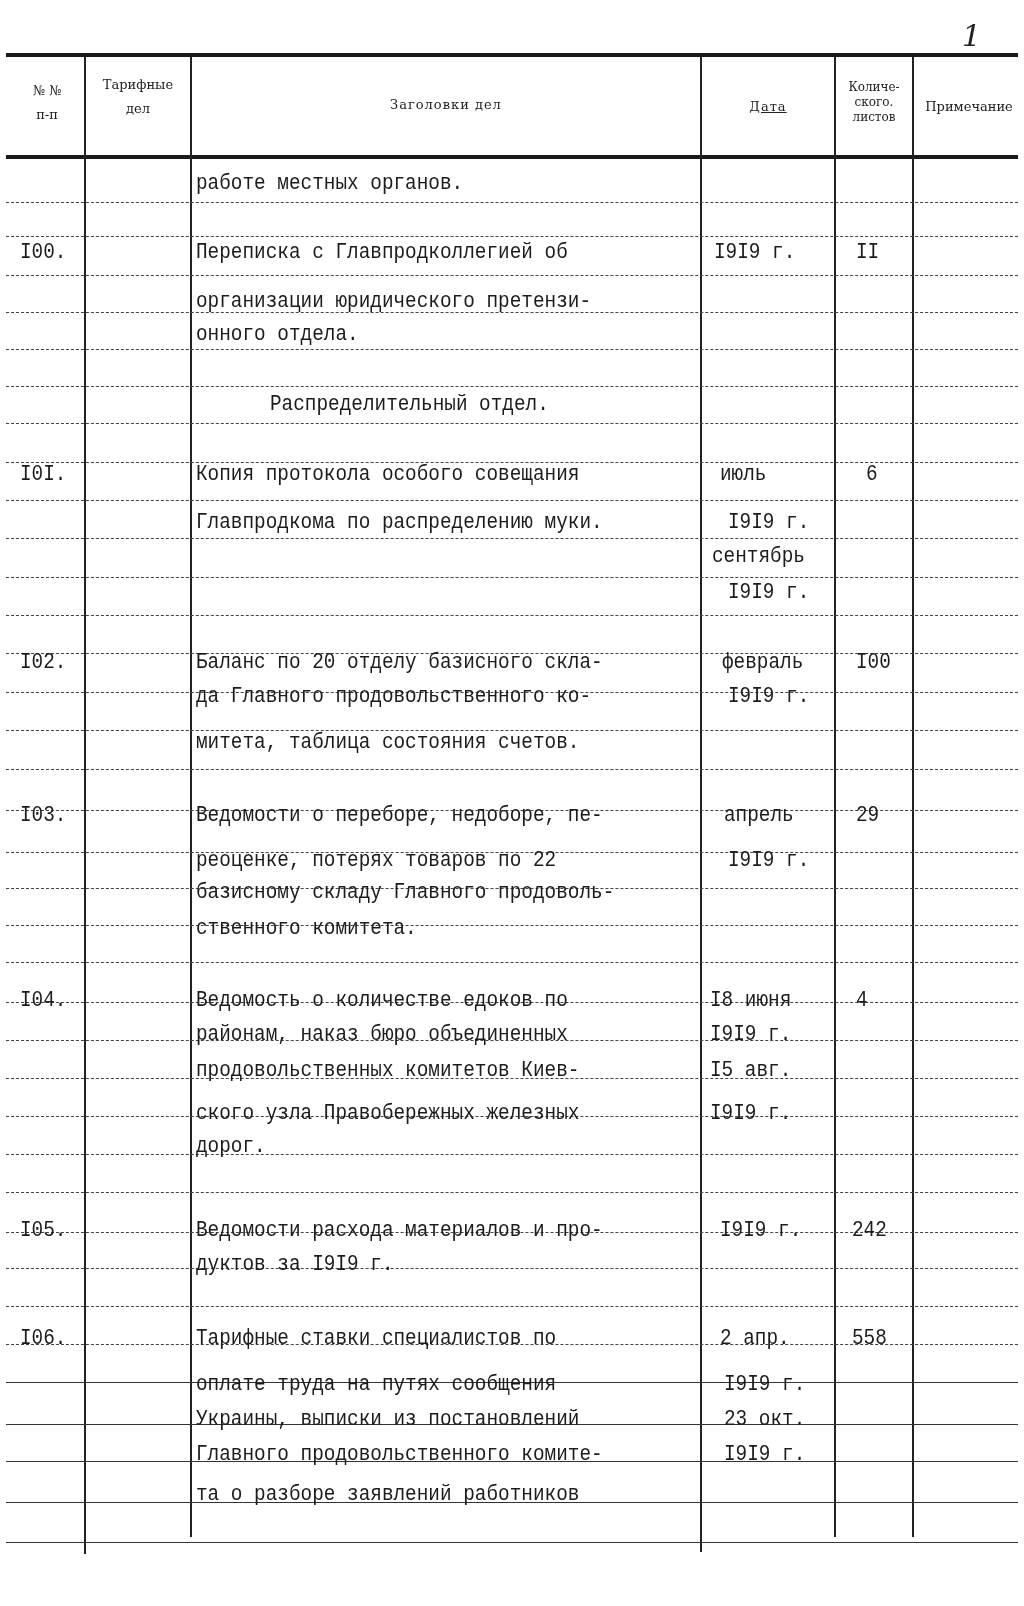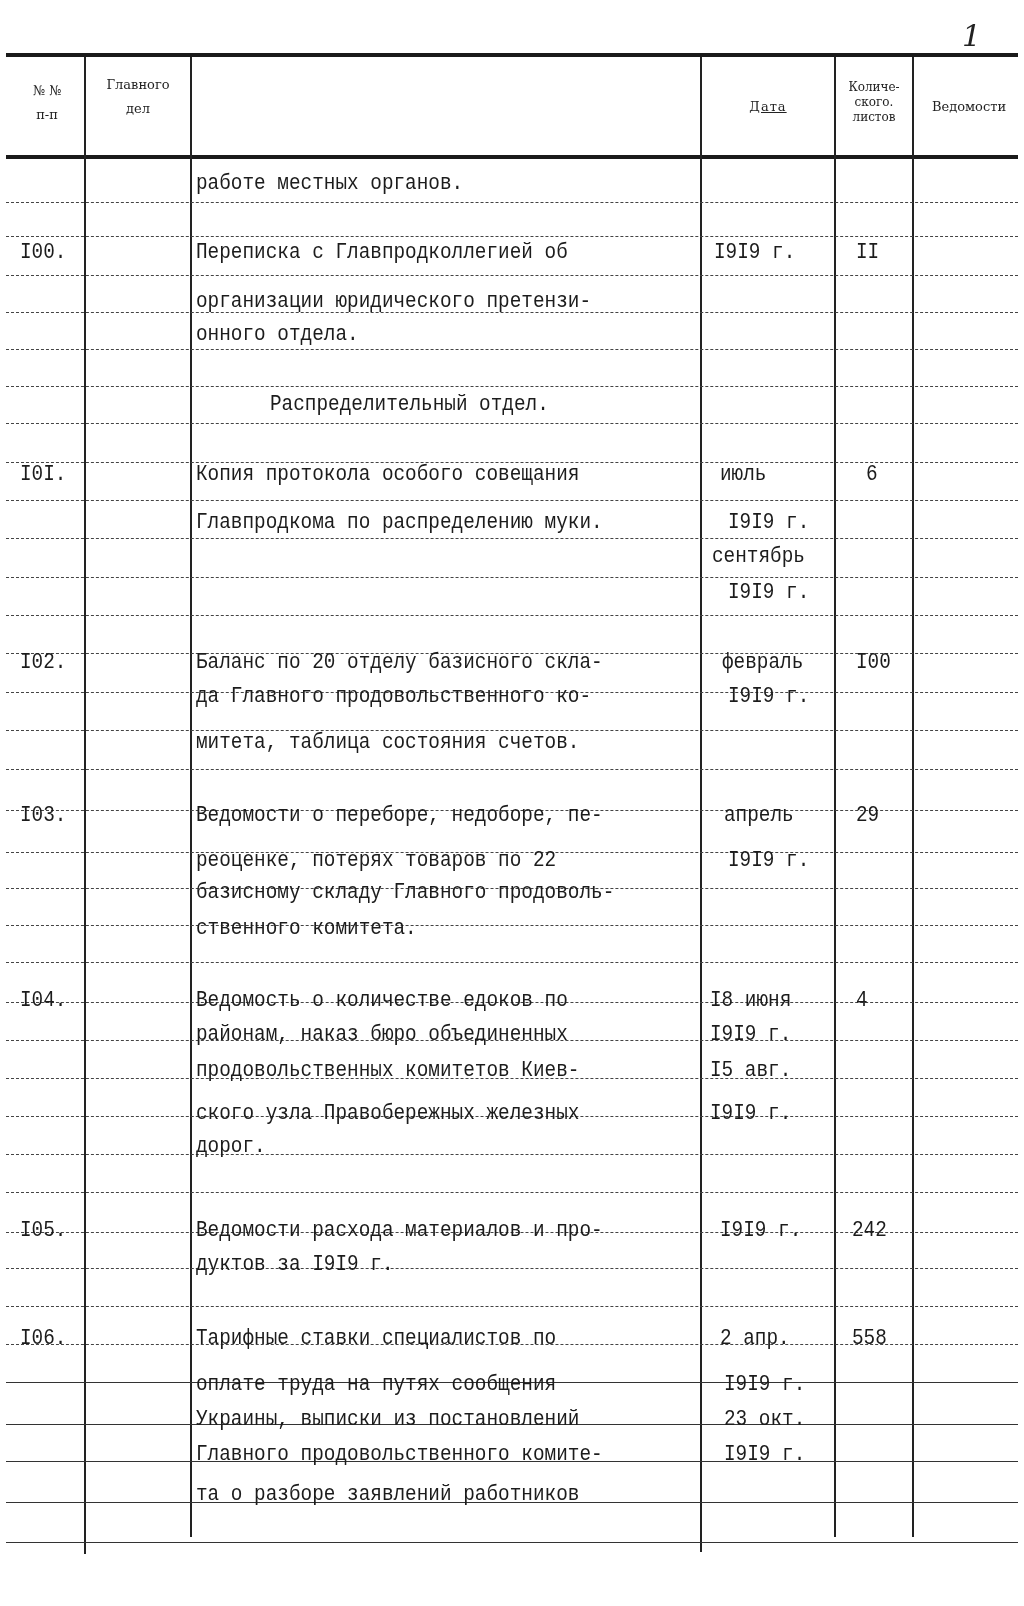--- a/index.html
+++ b/index.html
@@ -36,30 +36,31 @@
   <div class="vline" style="left:190px; top:57px; height:1480px;"></div>
   <div class="vline" style="left:700px; top:57px; height:1495px;"></div>
   <div class="vline" style="left:834px; top:57px; height:1480px;"></div>
   <div class="vline" style="left:912px; top:57px; height:1480px;"></div>
 
   <div class="hdr" style="left:10px; top:82px; width:74px;">
     <div>№ №</div>
     <div style="margin-top:6px;">п-п</div>
   </div>
   <div class="hdr" style="left:86px; top:76px; width:104px;">
-    <div>Главного</div>
+    <div>Тарифные</div>
     <div style="margin-top:6px;">дел</div>
   </div>
+  <div class="hdr" style="left:192px; top:96px; width:508px; letter-spacing:1px;">Заголовки дел</div>
   <div class="hdr" style="left:702px; top:98px; width:132px; letter-spacing:1px;text-decoration:underline;">Дата</div>
   <div class="hdr" style="left:836px; top:80px; width:76px; font-size:12px; line-height:15px;">
     <div>Количе-</div>
     <div>ского.</div>
     <div>листов</div>
   </div>
-  <div class="hdr" style="left:914px; top:98px; width:110px;">Ведомости</div>
+  <div class="hdr" style="left:914px; top:98px; width:110px;">Примечание</div>
 
   <div class="rule" style="top:202px; left:6px; width:1012px;"></div>
   <div class="rule" style="top:236px; left:6px; width:1012px;"></div>
   <div class="rule" style="top:275px; left:6px; width:1012px;"></div>
   <div class="rule" style="top:312px; left:6px; width:1012px;"></div>
   <div class="rule" style="top:349px; left:6px; width:1012px;"></div>
   <div class="rule" style="top:386px; left:6px; width:1012px;"></div>
   <div class="rule" style="top:423px; left:6px; width:1012px;"></div>
   <div class="rule" style="top:462px; left:6px; width:1012px;"></div>
   <div class="rule" style="top:500px; left:6px; width:1012px;"></div>

